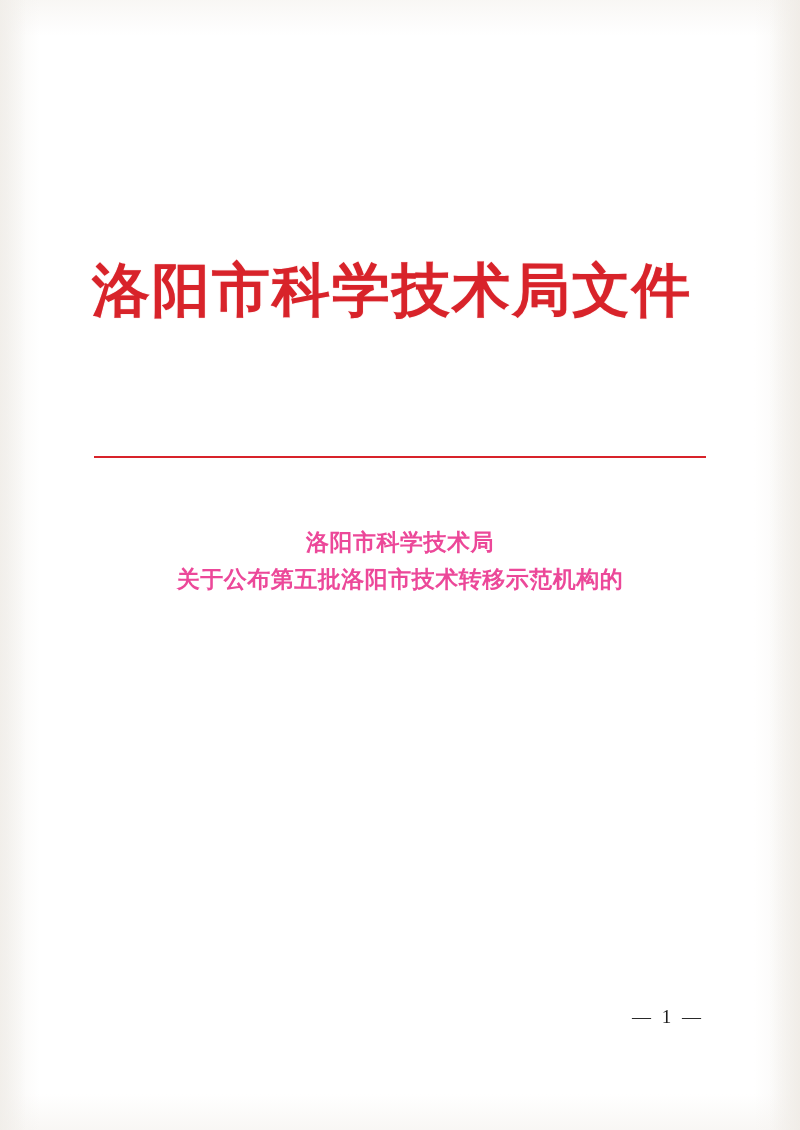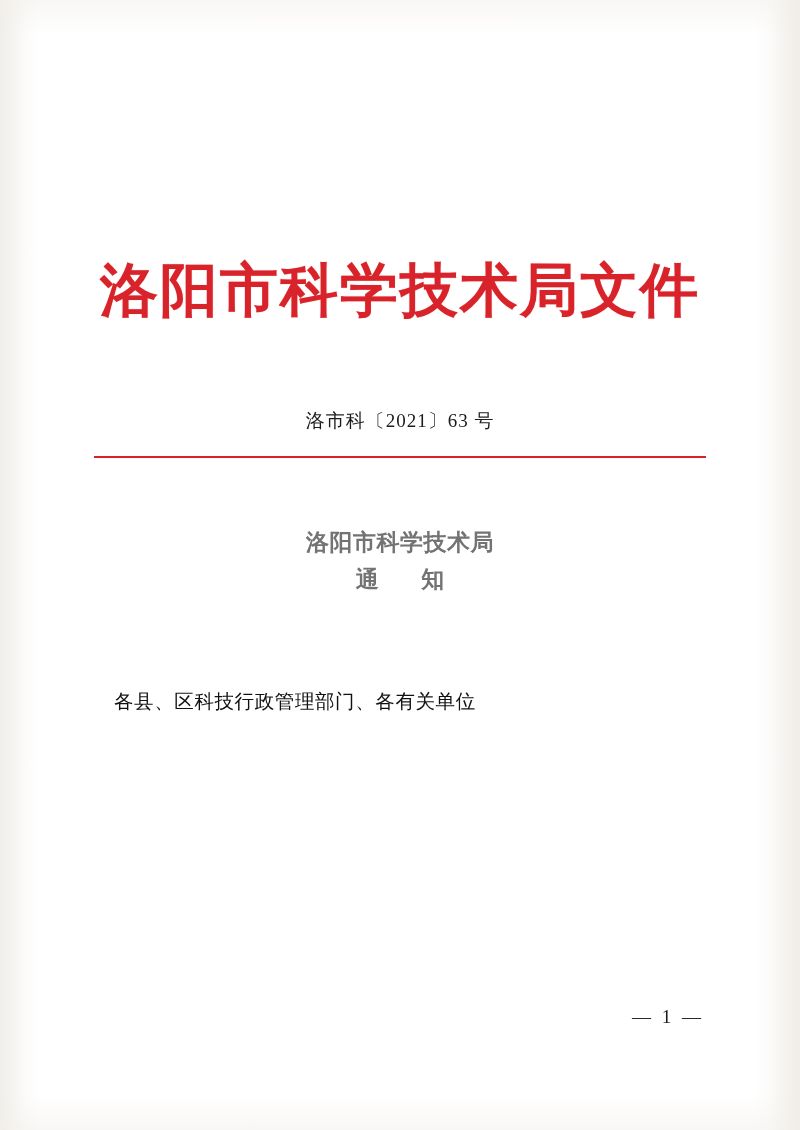--- a/index.html
+++ b/index.html
@@ -47,21 +47,20 @@
     width: 616px;
     height: 1130px;
   }
 
   
   .masthead {
     position: absolute;
     left: 0;
     top: 258px;
     width: 616px;
-    text-align: center;
     color: #d8232a;
     font-family: "DejaVu Serif", "Liberation Serif", serif;
     font-weight: bold;
     font-size: 58px;
     letter-spacing: 2px;
     line-height: 1.12;
     white-space: nowrap;
     text-shadow: 0 0 1px rgba(216,35,42,0.45);
   }
 
@@ -91,23 +90,23 @@
   
   .title-block {
     position: absolute;
     left: 0;
     top: 524px;
     width: 616px;
     text-align: center;
     font-weight: bold;
     font-size: 23px;
     line-height: 1.62;
-    color: #737373;
+    color: #ec4899;
     letter-spacing: 0.5px;
-    font-family: Liberation Sans, sans-serif;
+    font-family: Liberation Serif, serif;
   }
   .title-line-3 {
     letter-spacing: 18px;
     padding-left: 18px;
   }
 
   
   .paragraphs {
     position: absolute;
     left: 22px;
@@ -163,28 +162,26 @@
 <body>
 
 <div id="page">
   <div class="scan-edge-left"></div>
   <div class="scan-edge-right"></div>
 
   <div class="doc-body">
 
     <div class="masthead">洛阳市科学技术局文件</div>
 
-    <div class="doc-number">洛市科〔2021〕63 号</div>
 
     <div class="red-rule"></div>
 
     <div class="title-block">
       <div class="title-line-1">洛阳市科学技术局</div>
-      <div class="title-line-3">通        知</div>
+      <div class="title-line-2">关于公布第五批洛阳市技术转移示范机构的</div>
     </div>
 
     <div class="paragraphs">
-      <p class="p-plain">各县、区科技行政管理部门、各有关单位</p>
     </div>
 
     <div class="page-number">— 1 —</div>
   </div>
 </div>
 
 </body></html>

